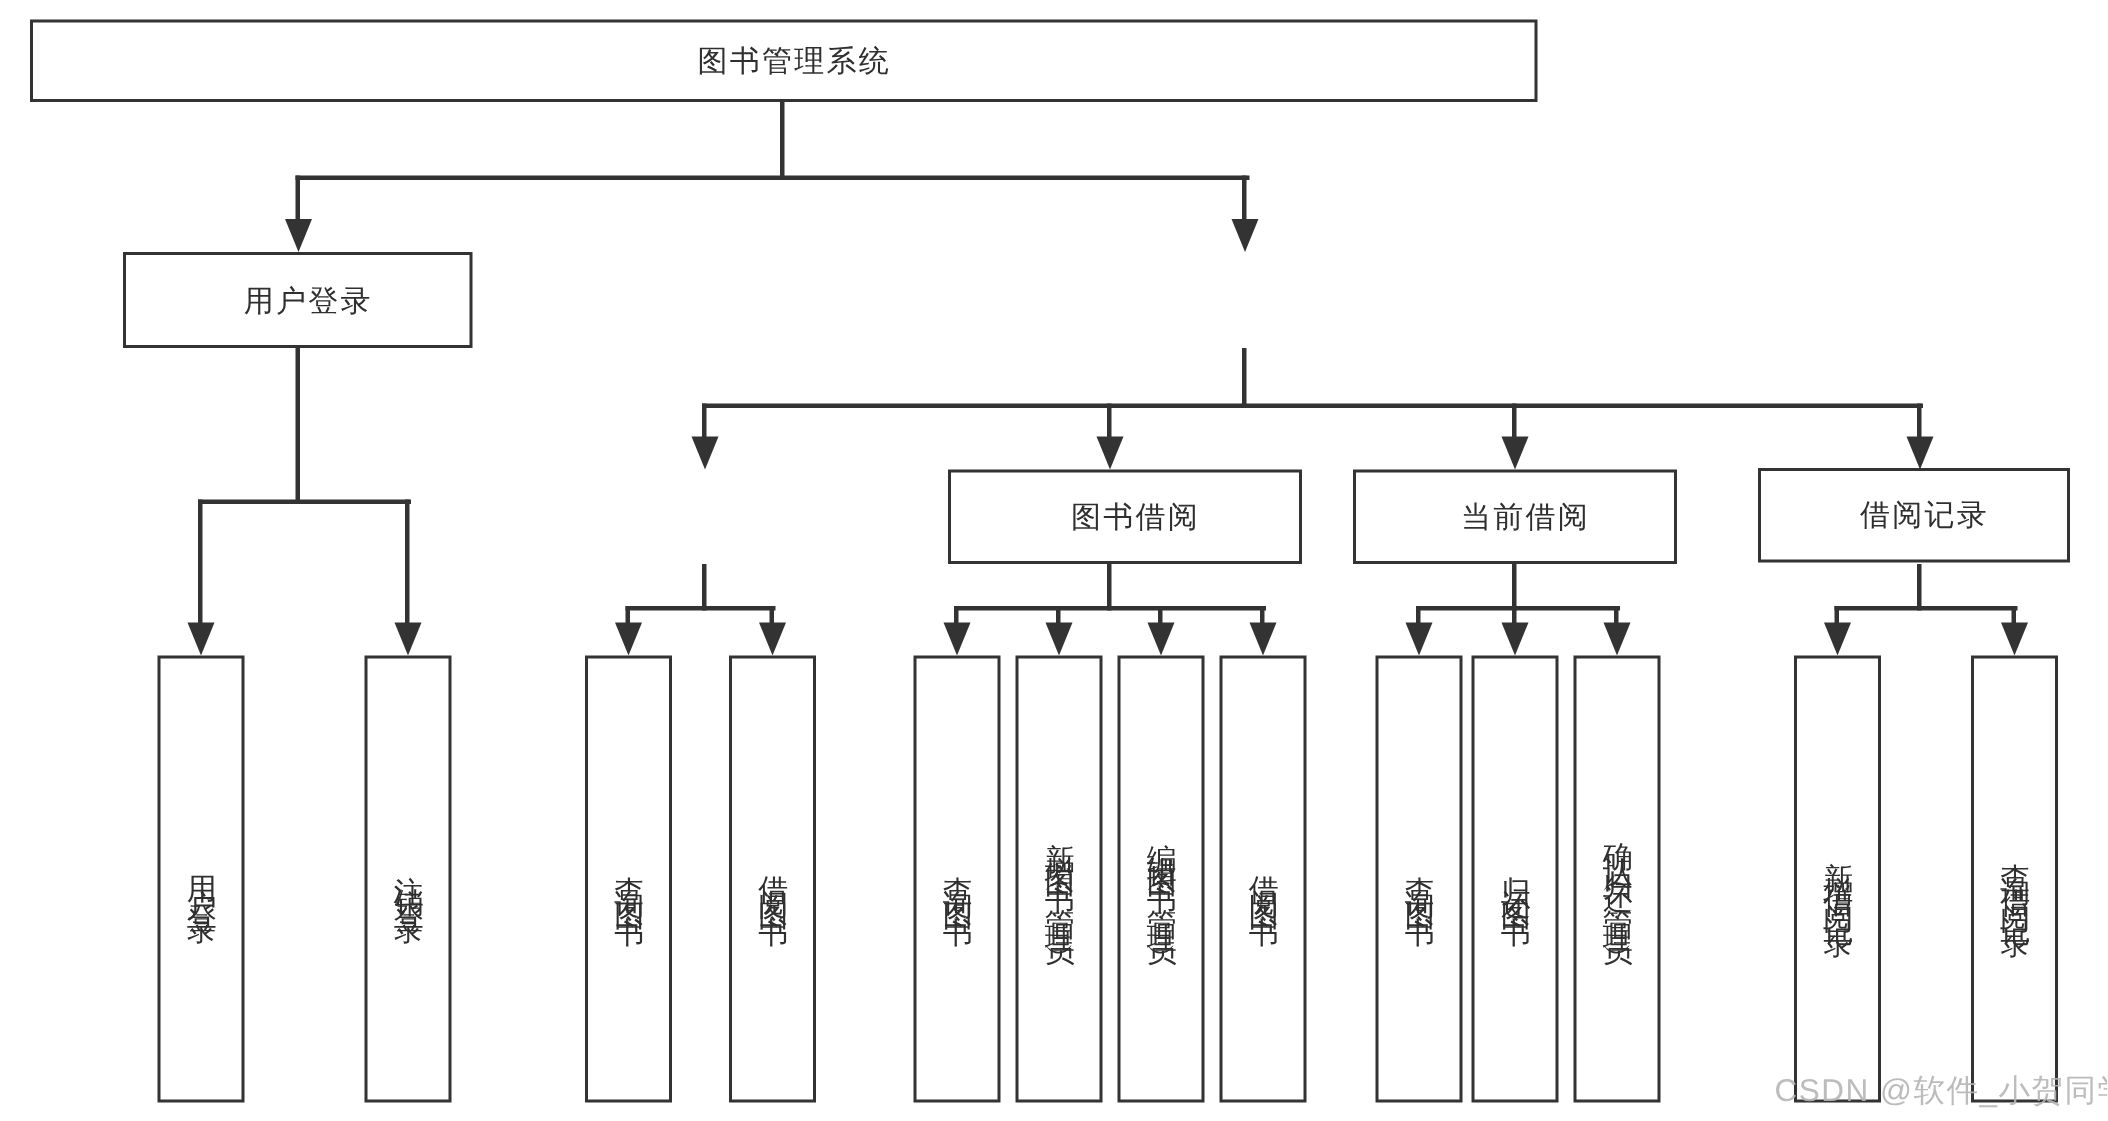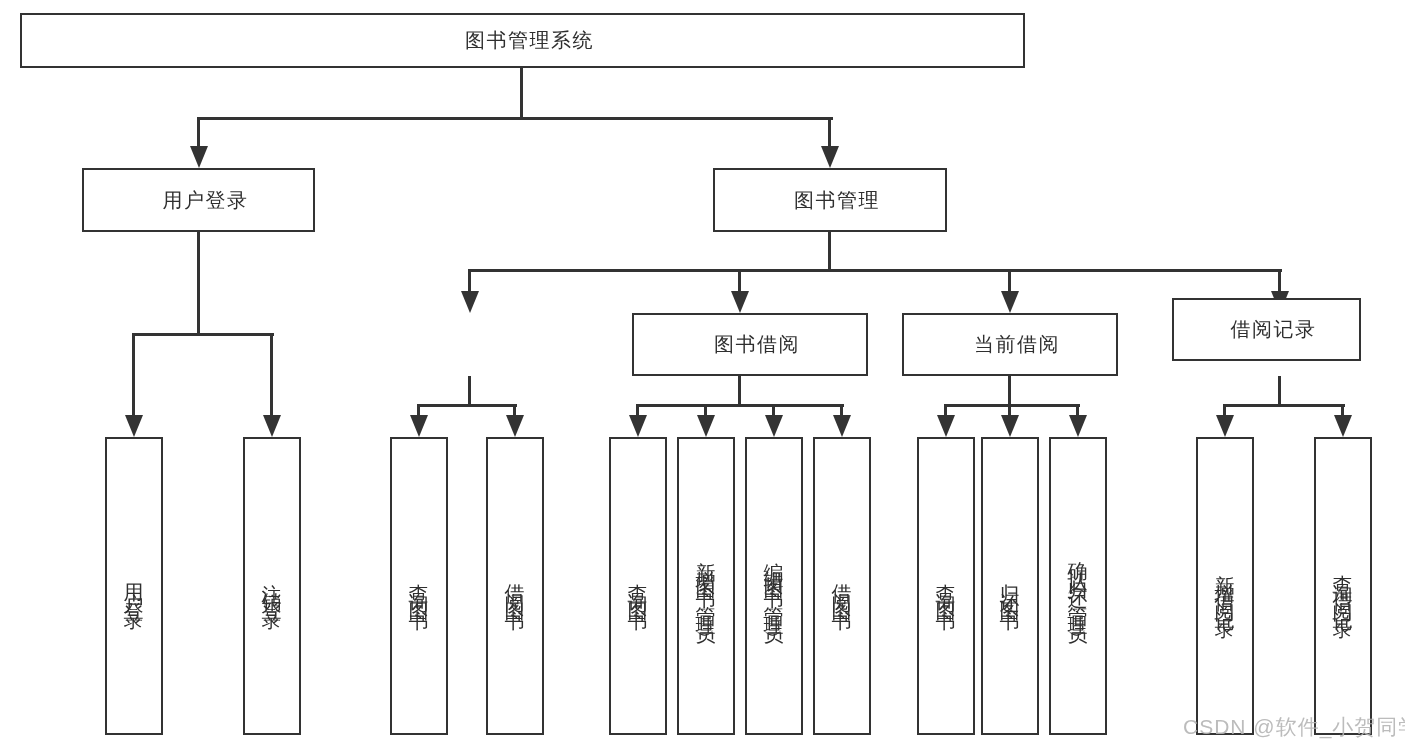--- a/index.html
+++ b/index.html
@@ -119,25 +119,24 @@
   <div class="vline" style="left:1278px; top:376px; height:31px;"></div>
   <div class="hline" style="left:1223px; top:404px; width:122px;"></div>
   <div class="vline" style="left:1223px; top:404px; height:13px;"></div>
   <div class="vline" style="left:1341px; top:404px; height:13px;"></div>
   <div class="arrow" style="left:1216px; top:415px;"></div>
   <div class="arrow" style="left:1334px; top:415px;"></div>
 
   <div class="box h" style="left:20px; top:13px; width:1005px; height:55px;">图书管理系统</div>
 
   <div class="box h" style="left:82px; top:168px; width:233px; height:64px;">用户登录</div>
-  <div class="box h" style="left:713px; top:168px; width:234px; height:64px;">图书管理</div>
 
   <div class="box h" style="left:632px; top:313px; width:236px; height:63px;">图书借阅</div>
   <div class="box h" style="left:902px; top:313px; width:216px; height:63px;">当前借阅</div>
-  <div class="box h" style="left:1172px; top:298px; width:189px; height:63px;">借阅记录</div>
+  <div class="box h" style="left:1172px; top:312px; width:208px; height:63px;">借阅记录</div>
 
   <div class="box v" style="left:105px; top:437px; width:58px; height:298px;">用户登录</div>
   <div class="box v" style="left:243px; top:437px; width:58px; height:298px;">注销登录</div>
 
   <div class="box v" style="left:390px; top:437px; width:58px; height:298px;">查询图书</div>
   <div class="box v" style="left:486px; top:437px; width:58px; height:298px;">借阅图书</div>
 
   <div class="box v" style="left:609px; top:437px; width:58px; height:298px;">查询图书</div>
   <div class="box v" style="left:677px; top:437px; width:58px; height:298px;">新增图书（管理员）</div>
   <div class="box v" style="left:745px; top:437px; width:58px; height:298px;">编辑图书（管理员）</div>

